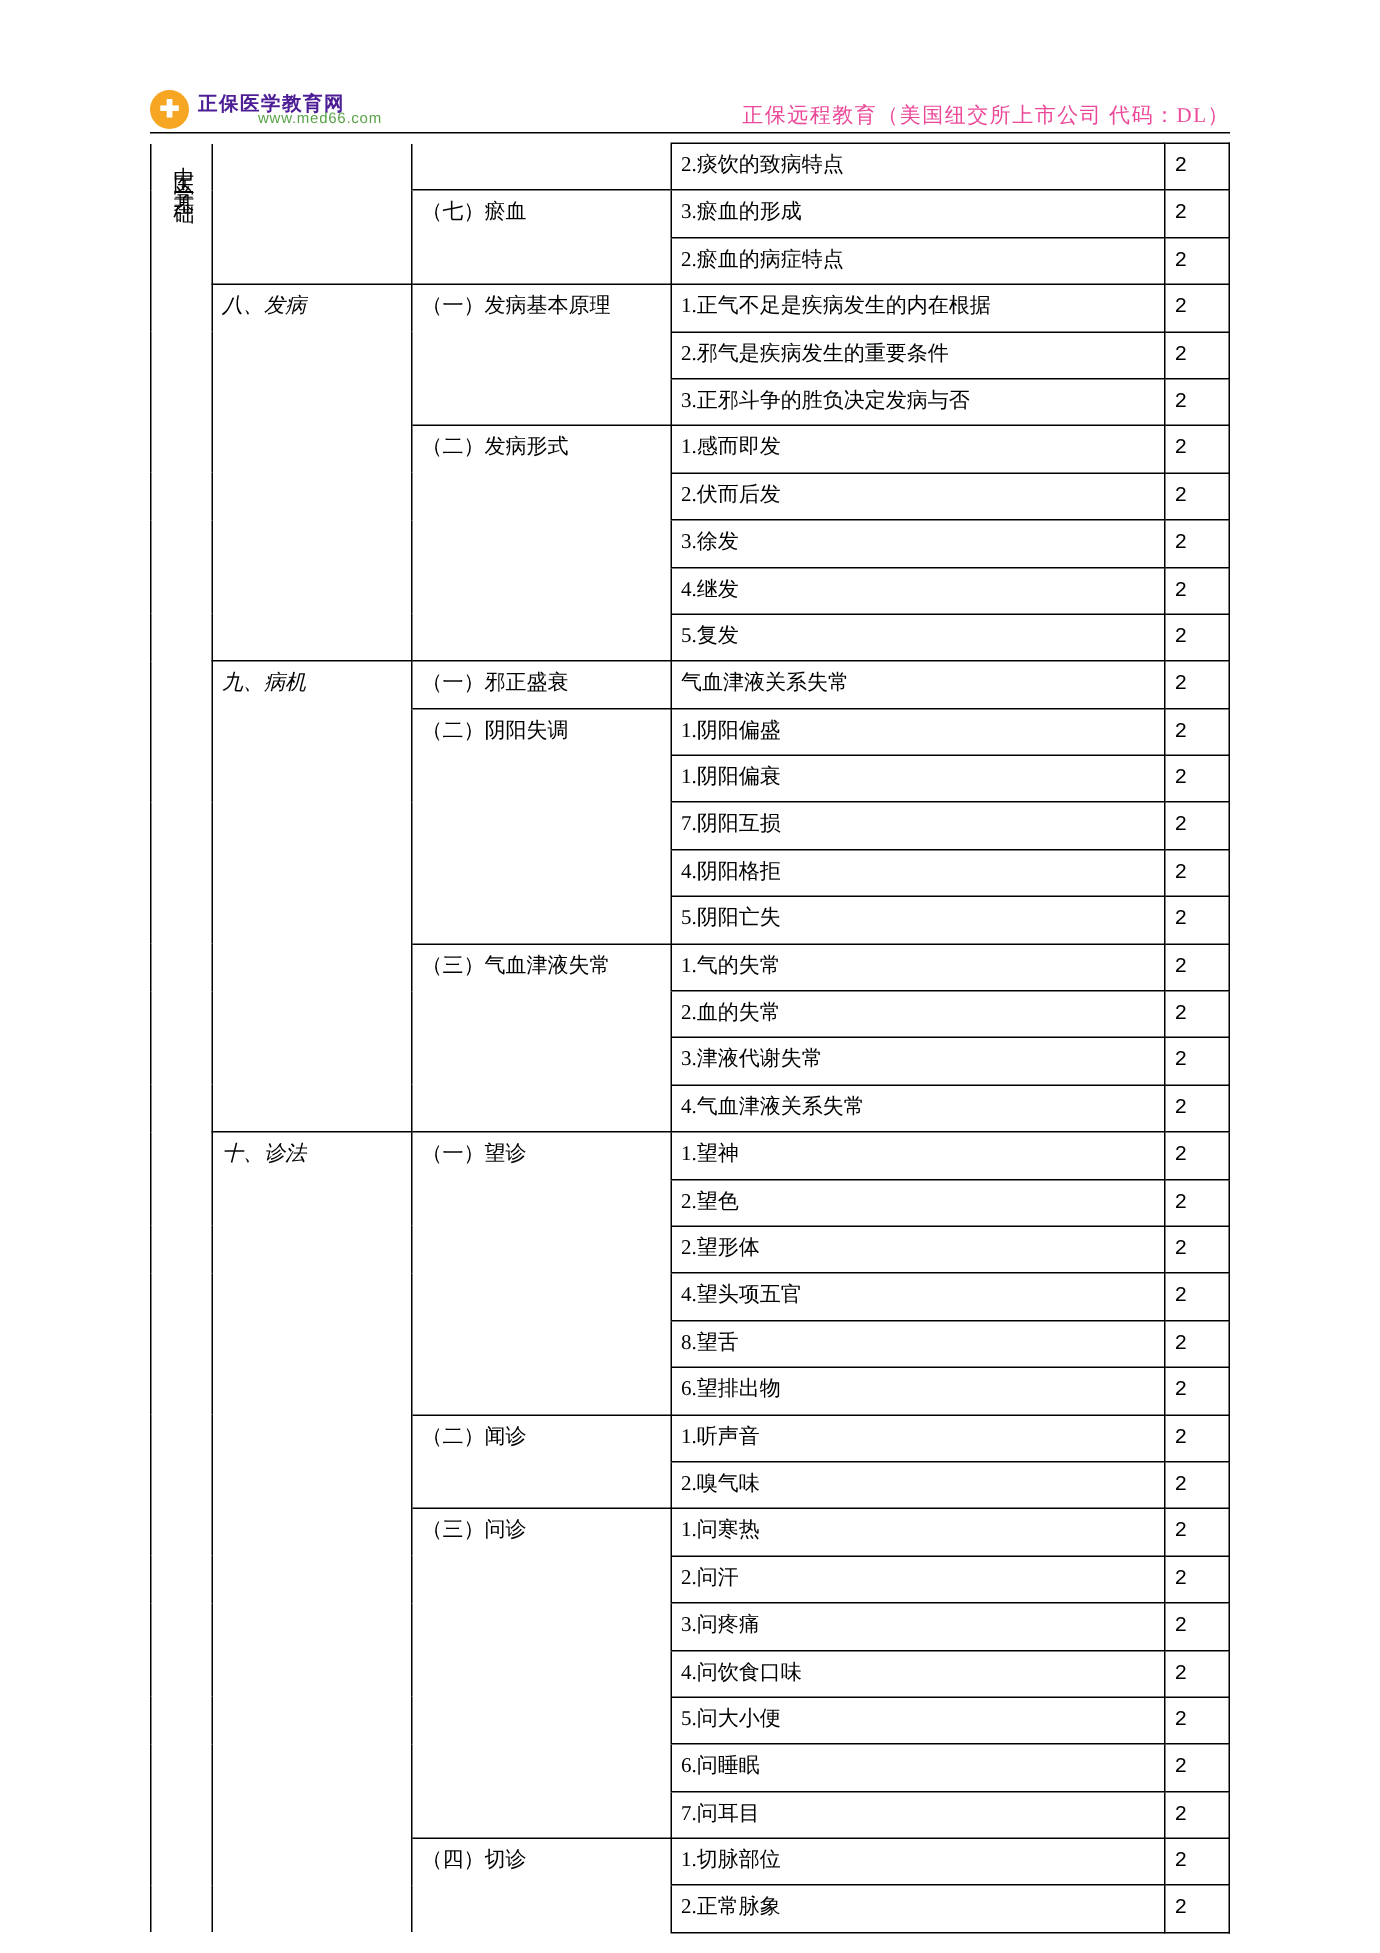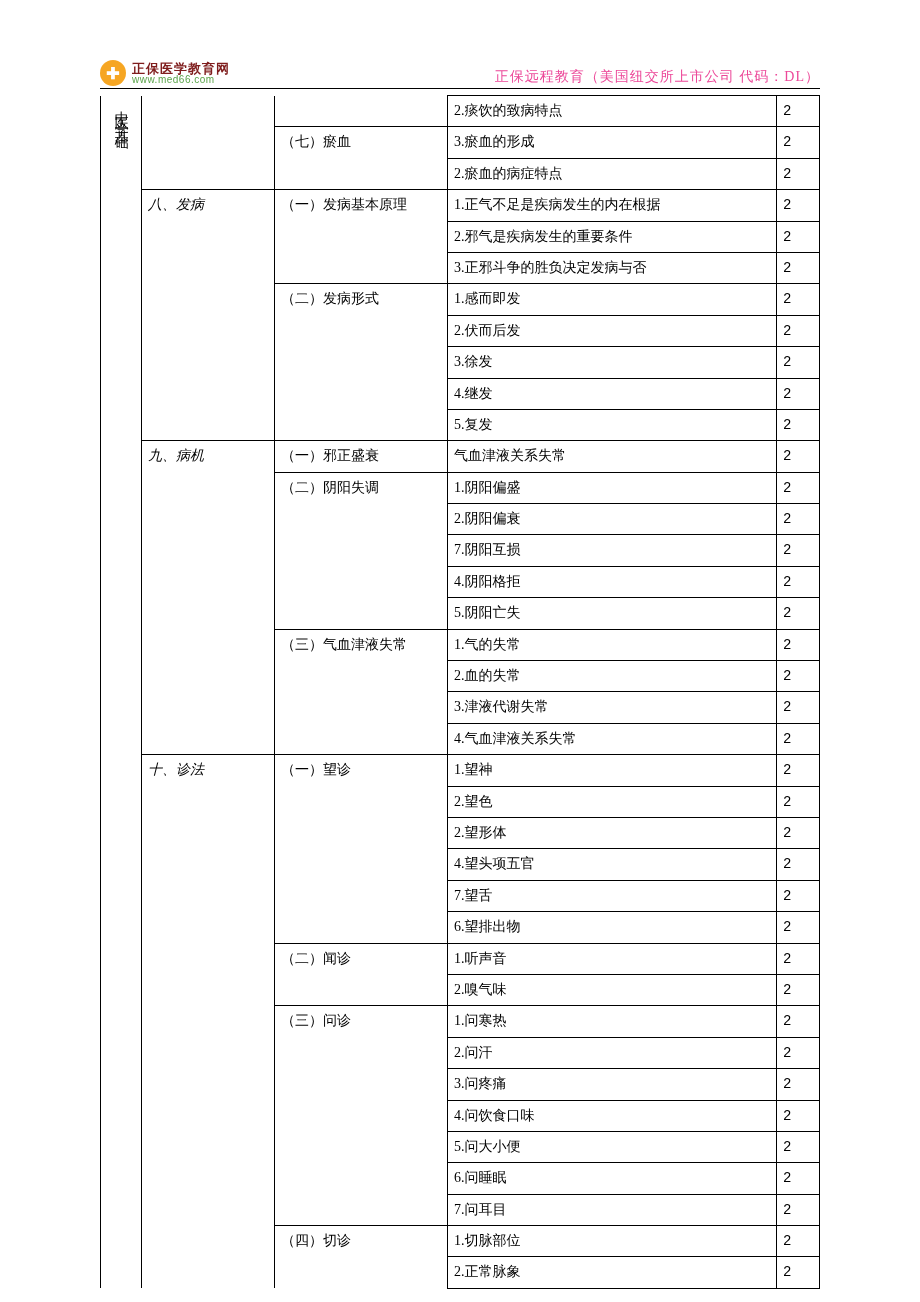--- a/index.html
+++ b/index.html
@@ -39,28 +39,29 @@
   }
   .logo-text {
     display: flex;
     flex-direction: column;
     line-height: 1;
   }
   .logo-cn {
     font-family: "SimHei", "黑体", sans-serif;
     font-size: 13px;
     font-weight: bold;
-    color: #7f1d1d;
+    color: #4c1d95;
     letter-spacing: 1px;
   }
   .logo-url {
     font-family: Arial, sans-serif;
     font-size: 10px;
     color: #5aa34a;
     letter-spacing: 0.5px;
+    margin-left: 40px;
   }
   .header-center {
     font-size: 14px;
     color: #ec4899;
     letter-spacing: 1px;
   }
   table.outline {
     border-collapse: collapse;
     width: 100%;
     font-size: 14px;
@@ -185,21 +186,21 @@
         </tr>
         <tr>
           <td class="col2 no-top no-bottom"></td>
           <td class="col3 no-bottom">（二）阴阳失调</td>
           <td class="col4">1.阴阳偏盛</td>
           <td class="col5">2</td>
         </tr>
         <tr>
           <td class="col2 no-top no-bottom"></td>
           <td class="col3 no-top no-bottom"></td>
-          <td class="col4">2.阴阳偏衰</td>
+          <td class="col4">1.阴阳偏衰</td>
           <td class="col5">2</td>
         </tr>
         <tr>
           <td class="col2 no-top no-bottom"></td>
           <td class="col3 no-top no-bottom"></td>
           <td class="col4">7.阴阳互损</td>
           <td class="col5">2</td>
         </tr>
         <tr>
           <td class="col2 no-top no-bottom"></td>
@@ -257,21 +258,21 @@
         </tr>
         <tr>
           <td class="col2 no-top no-bottom"></td>
           <td class="col3 no-top no-bottom"></td>
           <td class="col4">4.望头项五官</td>
           <td class="col5">2</td>
         </tr>
         <tr>
           <td class="col2 no-top no-bottom"></td>
           <td class="col3 no-top no-bottom"></td>
-          <td class="col4">7.望舌</td>
+          <td class="col4">8.望舌</td>
           <td class="col5">2</td>
         </tr>
         <tr>
           <td class="col2 no-top no-bottom"></td>
           <td class="col3 no-top"></td>
           <td class="col4">6.望排出物</td>
           <td class="col5">2</td>
         </tr>
         <tr>
           <td class="col2 no-top no-bottom"></td>

